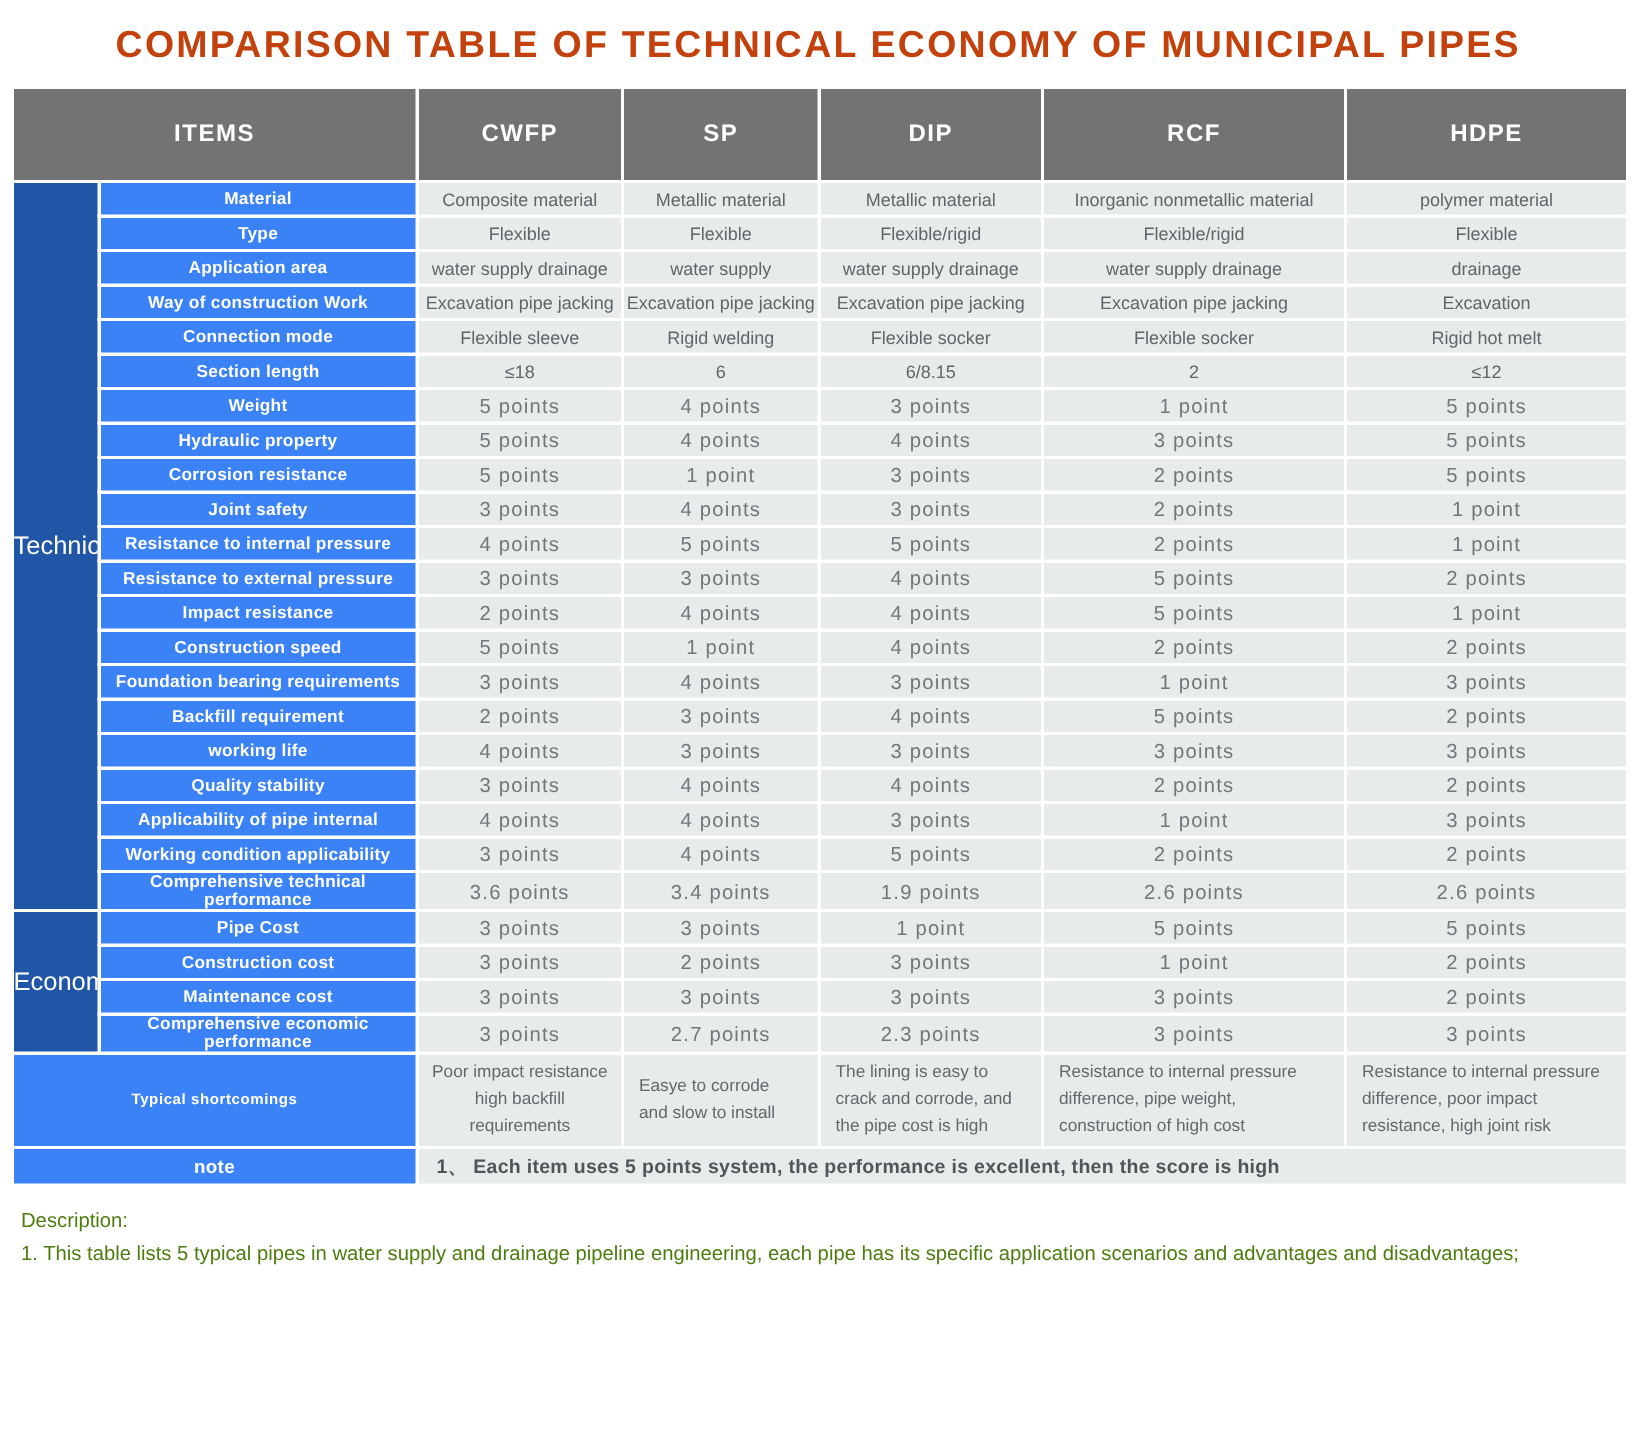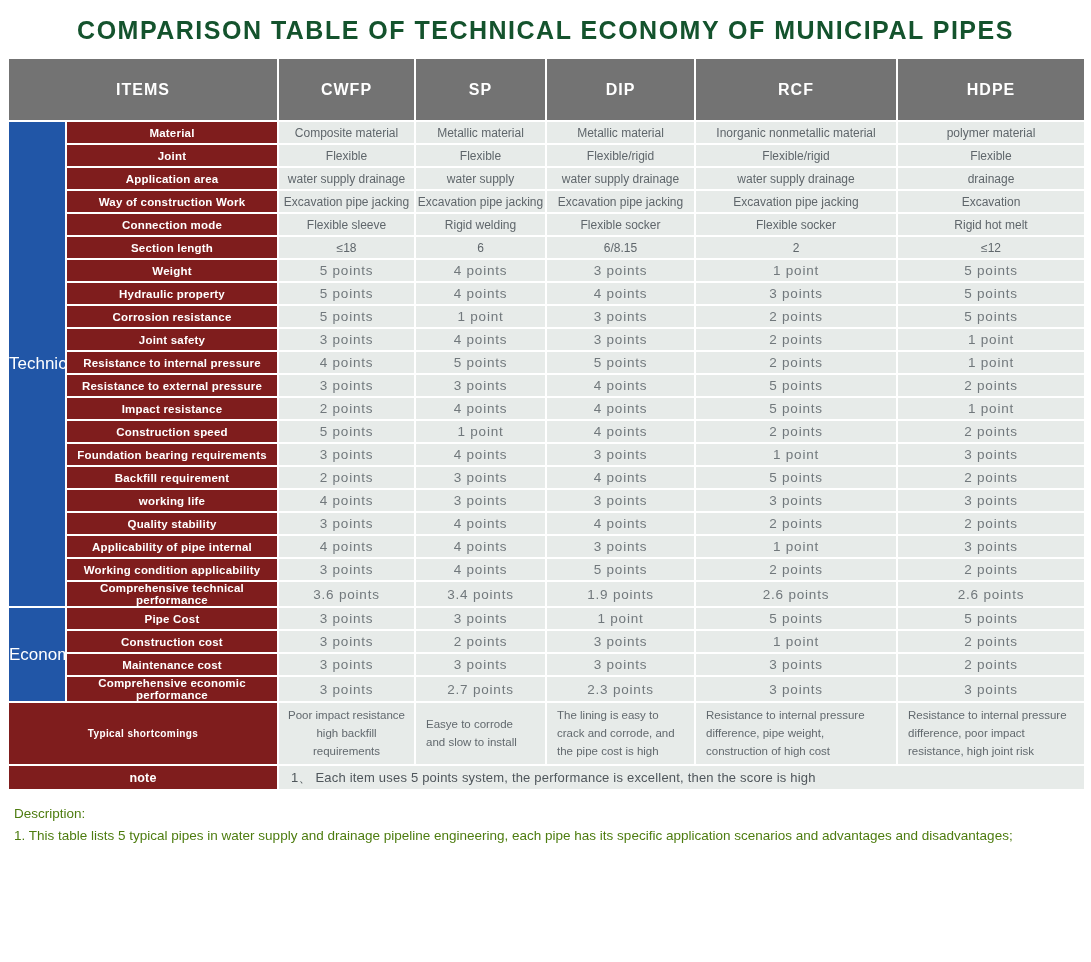--- a/index.html
+++ b/index.html
@@ -1,18 +1,18 @@
 <!DOCTYPE html>
 <html><head>
 <meta charset="utf-8">
 <style>
   html,body{margin:0;padding:0;background:#ffffff;}
   body{width:1091px;height:962px;font-family:"Liberation Sans",sans-serif;-webkit-font-smoothing:antialiased;}
   .title{
-    text-align:center;font-size:25px;font-weight:bold;color:#14532d;
+    text-align:center;font-size:25px;font-weight:bold;color:#c2410c;
     letter-spacing:1.5px;margin:0;padding:16px 0 12px 0;
   }
   table.cmp{
     border-collapse:collapse;table-layout:fixed;margin-left:7px;width:1077px;
   }
   table.cmp col.c-group{width:58px;}
   table.cmp col.c-attr{width:212px;}
   table.cmp col.c-cwfp{width:137px;}
   table.cmp col.c-sp{width:131px;}
   table.cmp col.c-dip{width:149px;}
@@ -21,37 +21,37 @@
   table.cmp th,table.cmp td{border:2px solid #ffffff;padding:0;overflow:hidden;}
   tr.head-row th{
     background:#737373;color:#ffffff;font-size:16px;font-weight:bold;
     height:61px;letter-spacing:1px;text-align:center;vertical-align:middle;
   }
   th.group{
     background:#2156a7;color:#ffffff;font-size:17px;font-weight:normal;
     text-align:center;vertical-align:middle;
   }
   th.rlabel{
-    background:#7f1d1d;color:#ffffff;font-size:11.5px;font-weight:bold;
+    background:#3b82f6;color:#ffffff;font-size:11.5px;font-weight:bold;
     text-align:center;vertical-align:middle;height:21px;letter-spacing:0.2px;
   }
   td.val{
     background:#e7ebe9;color:#5f666b;font-size:12px;text-align:center;
     vertical-align:middle;height:21px;
   }
   tr.pts td.val{font-size:13.5px;color:#71787c;letter-spacing:0.8px;}
   tr.short-row th.rlabel{font-size:10px;height:58px;letter-spacing:0.4px;}
   tr.short-row td.val{
     font-size:11.5px;text-align:left;line-height:1.55;padding:4px 10px;
     height:50px;vertical-align:middle;color:#62696e;
   }
   tr.short-row td.val.ctr{text-align:center;padding:4px 4px;}
   tr.note-row th.rlabel{font-size:12.5px;height:19px;}
   tr.note-row td.note-text{
-    background:#e7ebe9;color:#4f565b;font-size:13px;font-weight:normal;
+    background:#e7ebe9;color:#4f565b;font-size:13px;font-weight:bold;
     text-align:left;padding:2px 12px;height:19px;vertical-align:middle;letter-spacing:0.2px;
   }
   .desc{margin:12px 0 0 14px;color:#4d7c0f;font-size:13.5px;line-height:1.6;width:1060px;}
   .desc div{margin:0;}
 </style>
 </head>
 <body>
 
 <h1 class="title">COMPARISON TABLE OF TECHNICAL ECONOMY OF MUNICIPAL PIPES</h1>
 
@@ -79,21 +79,21 @@
       <tr>
         <th class="group" rowspan="21">Technical</th>
         <th class="rlabel">Material</th>
         <td class="val">Composite material</td>
         <td class="val">Metallic material</td>
         <td class="val">Metallic material</td>
         <td class="val">Inorganic nonmetallic material</td>
         <td class="val">polymer material</td>
       </tr>
       <tr>
-        <th class="rlabel">Joint</th>
+        <th class="rlabel">Type</th>
         <td class="val">Flexible</td>
         <td class="val">Flexible</td>
         <td class="val">Flexible/rigid</td>
         <td class="val">Flexible/rigid</td>
         <td class="val">Flexible</td>
       </tr>
       <tr>
         <th class="rlabel">Application area</th>
         <td class="val">water supply drainage</td>
         <td class="val">water supply</td>

